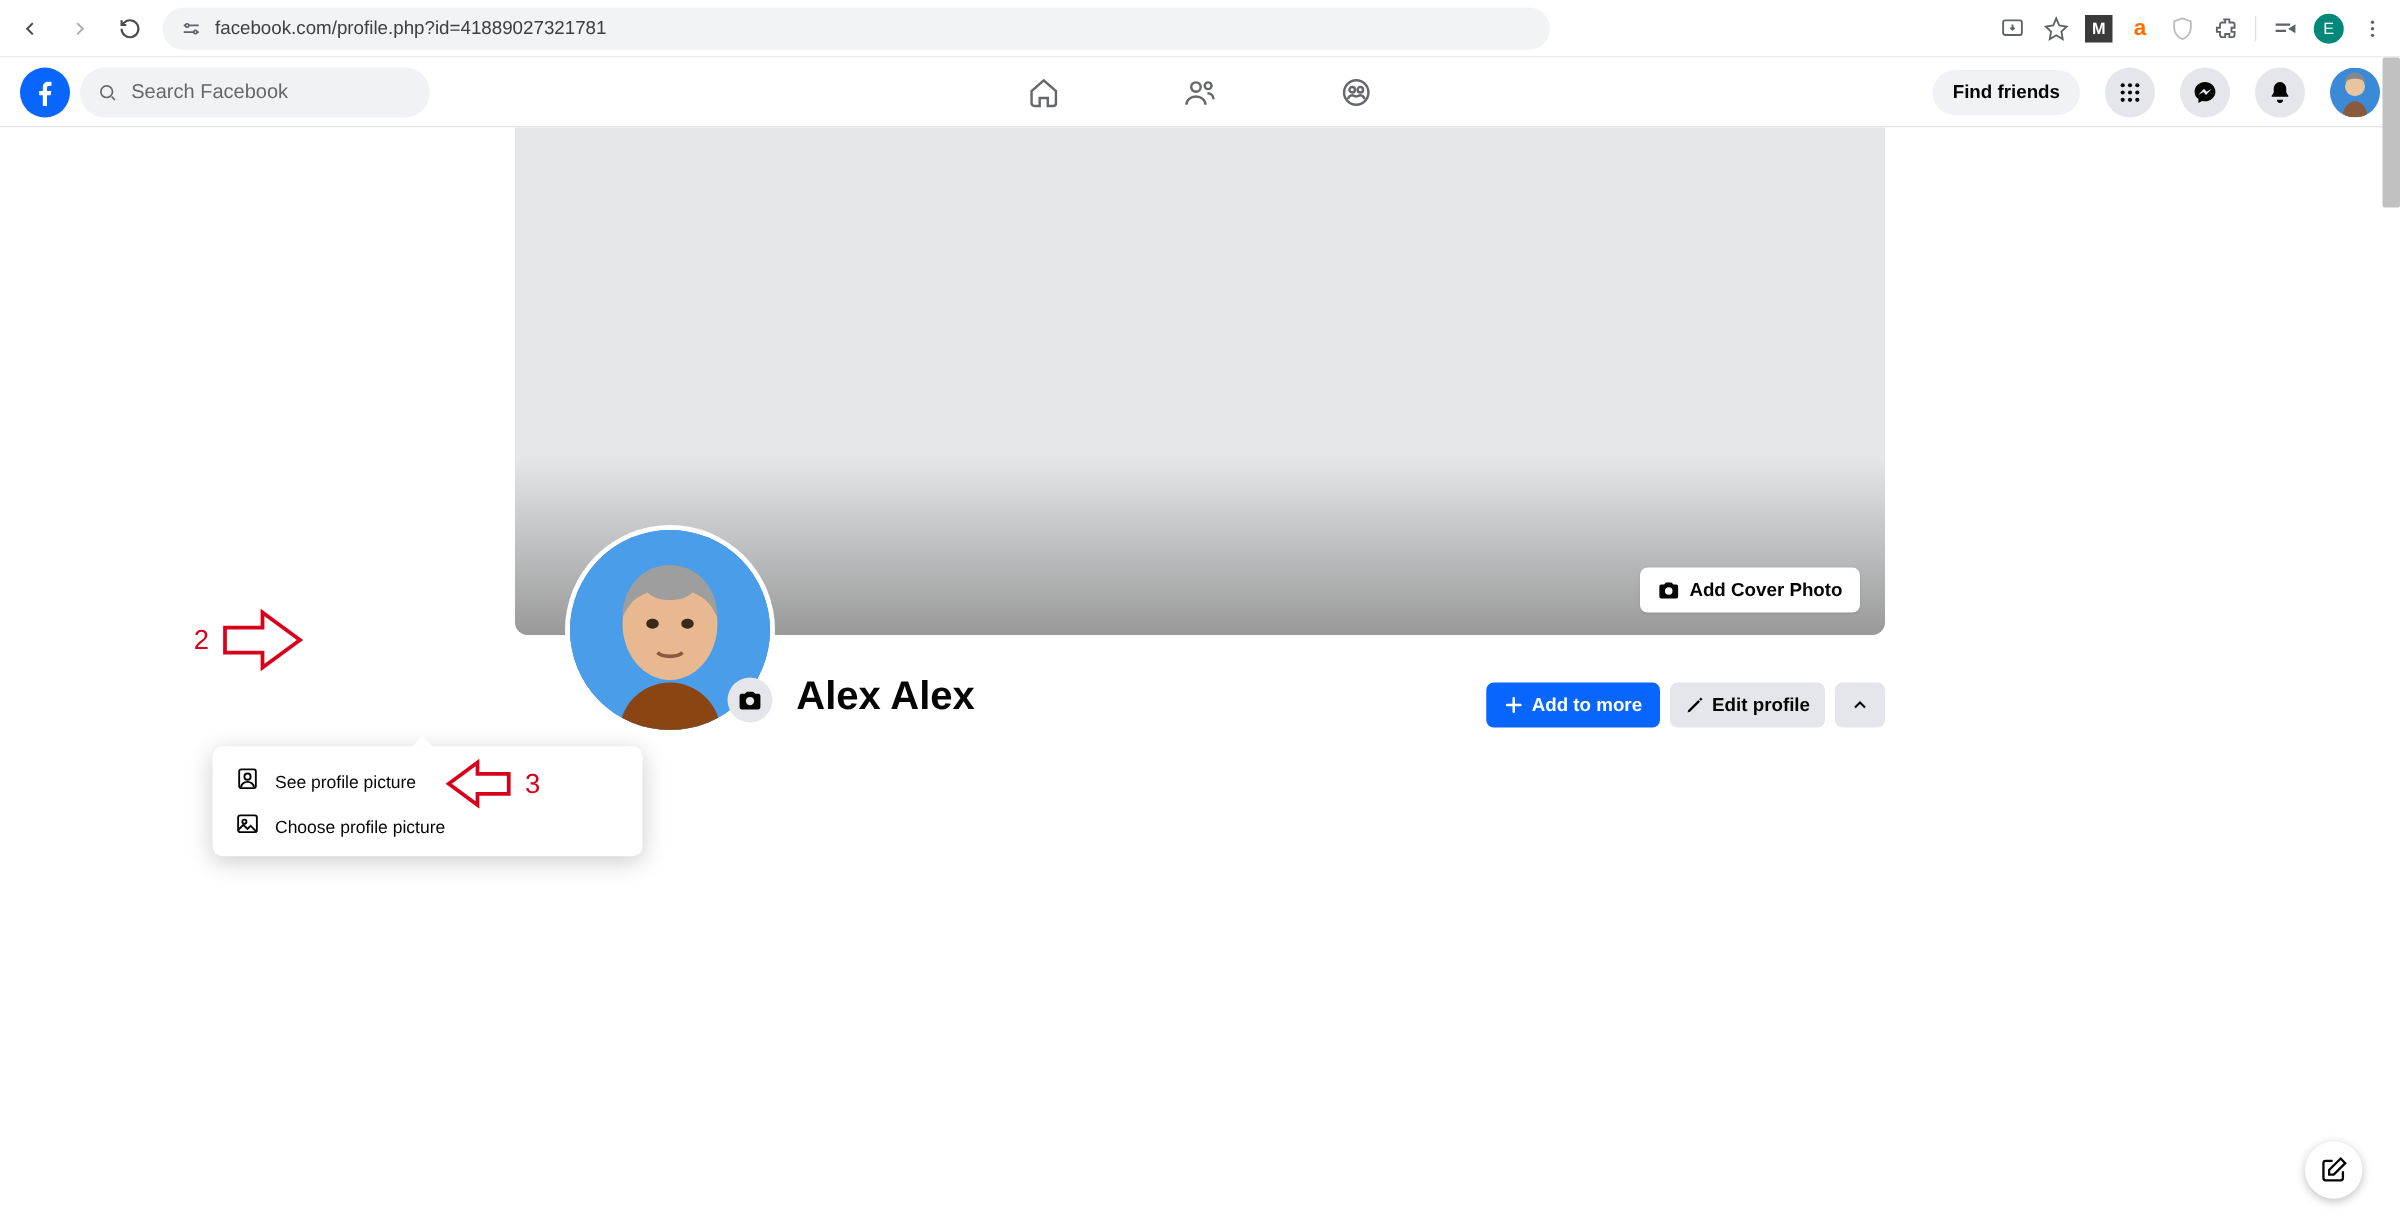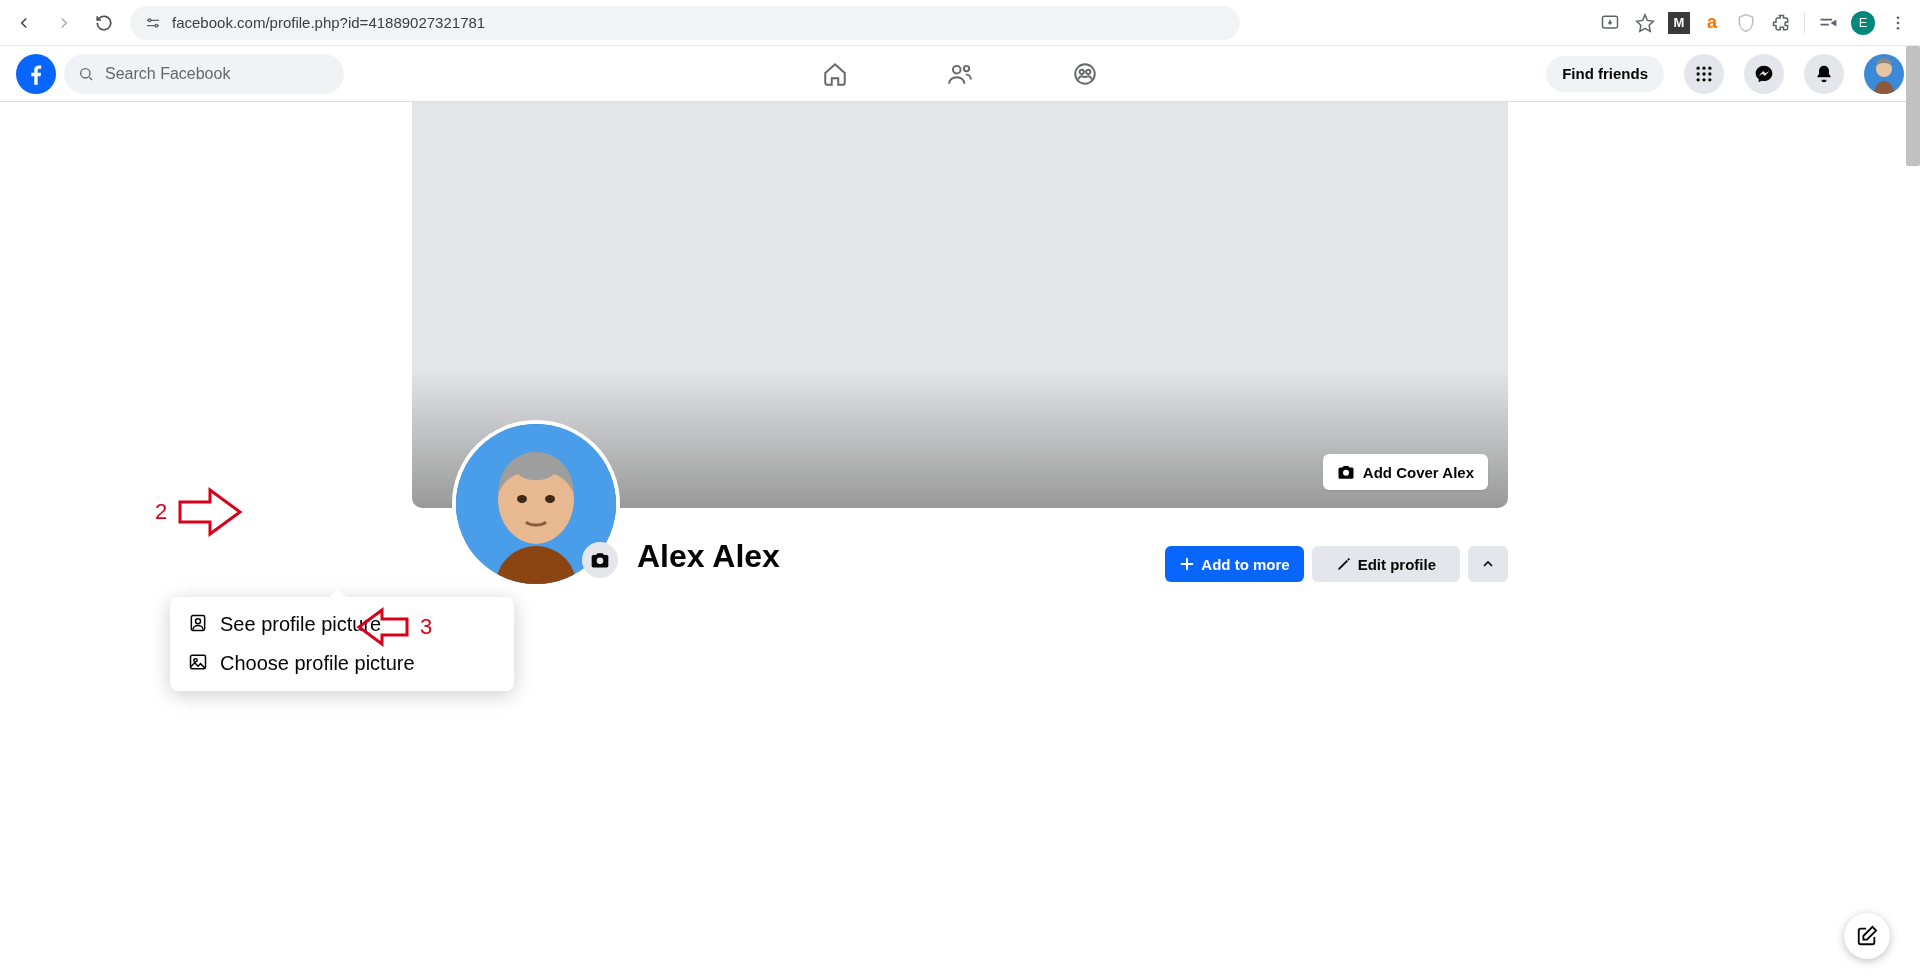--- a/index.html
+++ b/index.html
@@ -39,27 +39,27 @@
 .add-cover-btn { position:absolute; right: 20px; bottom: 18px; background:#fff; height:36px; border-radius:6px; padding: 0 14px; display:flex; align-items:center; gap:8px; font-size:15px; font-weight:600; color:#050505; box-shadow: 0 1px 2px rgba(0,0,0,0.1); }
 
 .profile-head { position:relative; height: 135px; padding-left: 225px; padding-top: 30px; }
 .profile-pic-wrap { position:absolute; left: 40px; top: -88px; width:168px; height:168px; border-radius:50%; background:#fff; padding:4px; }
 .profile-pic { width:160px; height:160px; border-radius:50%; overflow:hidden; background:#2c7be5; }
 .camera-badge { position:absolute; right:2px; bottom:10px; width:36px; height:36px; border-radius:50%; background:#e4e6eb; display:flex; align-items:center; justify-content:center; }
 .profile-name { font-size: 32px; font-weight:700; color:#050505; }
 
 .head-actions { position:absolute; right:0; top:38px; display:flex; gap:8px; }
 .btn-primary { height:36px; background:#0866ff; color:#fff; border-radius:6px; padding: 0 14px; display:flex; align-items:center; gap:6px; font-size:15px; font-weight:600; }
-.btn-secondary { height:36px; background:#e4e6eb; color:#050505; border-radius:6px; padding: 0 24px; display:flex; align-items:center; gap:6px; font-size:15px; font-weight:600; }
+.btn-secondary { height:36px; background:#e4e6eb; color:#050505; border-radius:6px; padding: 0 12px; display:flex; align-items:center; gap:6px; font-size:15px; font-weight:600; }
 .btn-square { width:40px; height:36px; background:#e4e6eb; border-radius:6px; display:flex; align-items:center; justify-content:center; }
 
 
 .pic-menu { position:absolute; left: 170px; top: 495px; width: 344px; background:#fff; border-radius:8px; box-shadow: 0 4px 20px rgba(0,0,0,0.2); padding: 8px; }
 .pic-menu::before { content:''; position:absolute; top:-8px; left:160px; width:0; height:0; border-left:8px solid transparent; border-right:8px solid transparent; border-bottom:8px solid #fff; }
-.menu-item { display:flex; align-items:flex-start; gap:12px; padding: 8px 10px; border-radius:6px; font-size:20px; font-weight:500; color:#050505; }
+.menu-item { display:flex; align-items:flex-end; gap:12px; padding: 8px 10px; border-radius:6px; font-size:14px; font-weight:500; color:#050505; }
 
 
 .reco-panel { width: 1032px; margin: 0 auto; border: 1px solid #ddd; border-radius:10px; margin-top: 2px; padding-top: 40px; text-align:center; }
 .reco-illus { width:100px; height:80px; margin: 0 auto 20px; position:relative; }
 .ill-back { position:absolute; right:8px; top:10px; width:30px; height:30px; border-radius:50%; background:#bcc0c4;}
 .ill-back-body { position:absolute; right:0; bottom:0; width:46px; height:34px; border-radius:24px 24px 0 0; background:#606770;}
 .ill-front-head { position:absolute; left:18px; top:0px; width:24px; height:30px; border-radius:12px; background:#1877f2;}
 .ill-front-hat { position:absolute; left:22px; top:-4px; width:16px; height:10px; background:#000;}
 .ill-front-body { position:absolute; left:6px; bottom:0; width:48px; height:42px; border-radius:26px 26px 0 0; background:#bcc0c4;}
 .ill-front-dot { position:absolute; left:60px; top:30px; width:18px; height:18px; border-radius:50%; background:#1877f2;}
@@ -223,21 +223,21 @@
 
 <div class="content">
   <div class="scroll-indicator"></div>
 
   <div class="profile-wrap">
     <div class="cover">
       <div class="add-cover-btn">
         <svg width="18" height="18" viewBox="0 0 24 24" fill="#050505">
             <path d="M12 9a4 4 0 100 8 4 4 0 000-8zm-8-3h3l2-2h6l2 2h3a2 2 0 012 2v11a2 2 0 01-2 2H4a2 2 0 01-2-2V8a2 2 0 012-2z"></path>
           </svg>
-        <span>Add Cover Alex</span>
+        <span>Add Cover Photo</span>
       </div>
     </div>
 
     <div class="profile-head">
       <div class="profile-pic-wrap">
         <div class="profile-pic">
           <svg width="160" height="160" viewBox="0 0 160 160">
               <rect width="160" height="160" fill="#4a9de8"></rect>
               <ellipse cx="80" cy="75" rx="38" ry="45" fill="#e8b890"></ellipse>
               <path d="M42 70c0-25 17-42 38-42s38 17 38 42c-6-12-10-16-20-20-4 4-10 6-18 6s-14-2-18-6c-10 4-14 8-20 20z" fill="#9e9e9e"></path>

